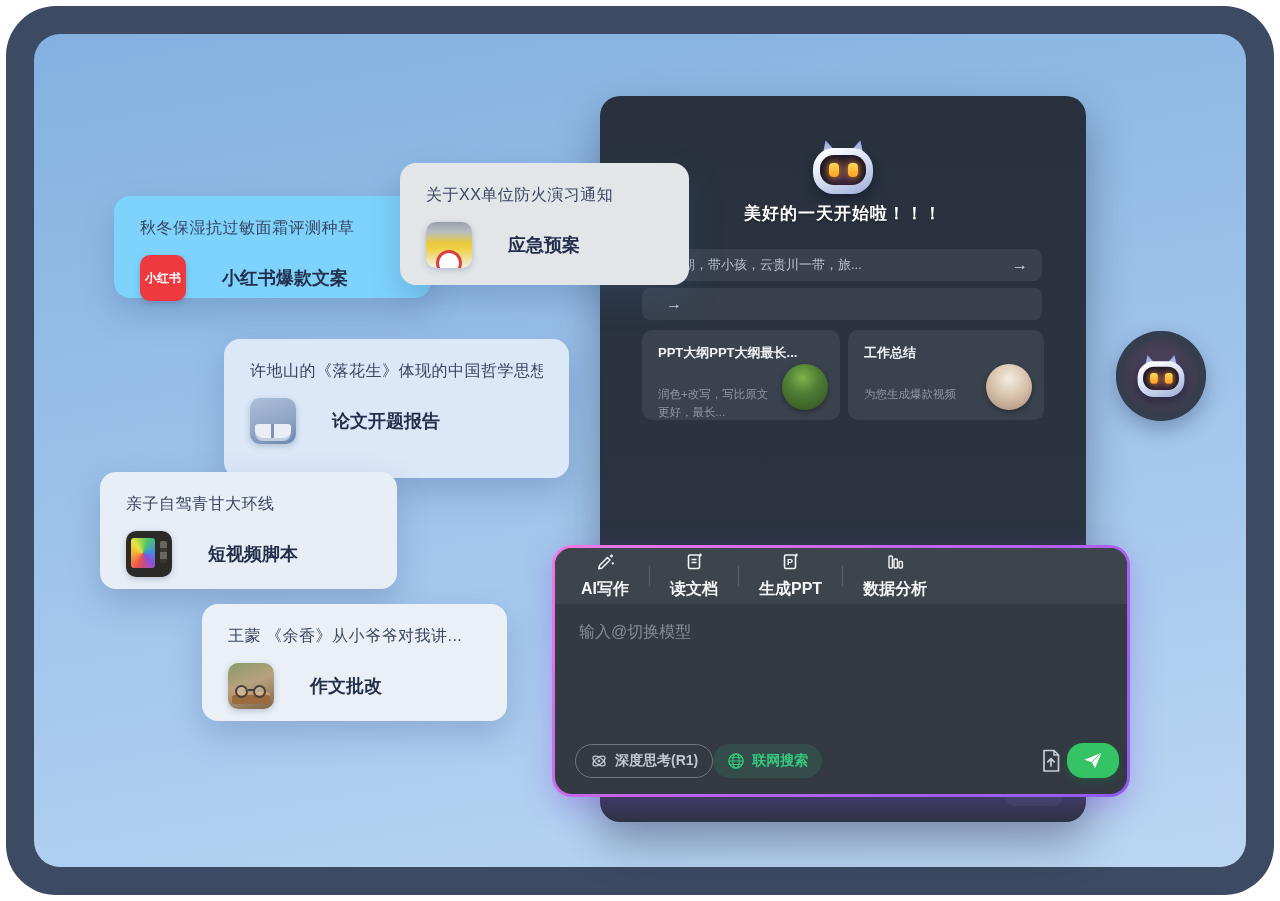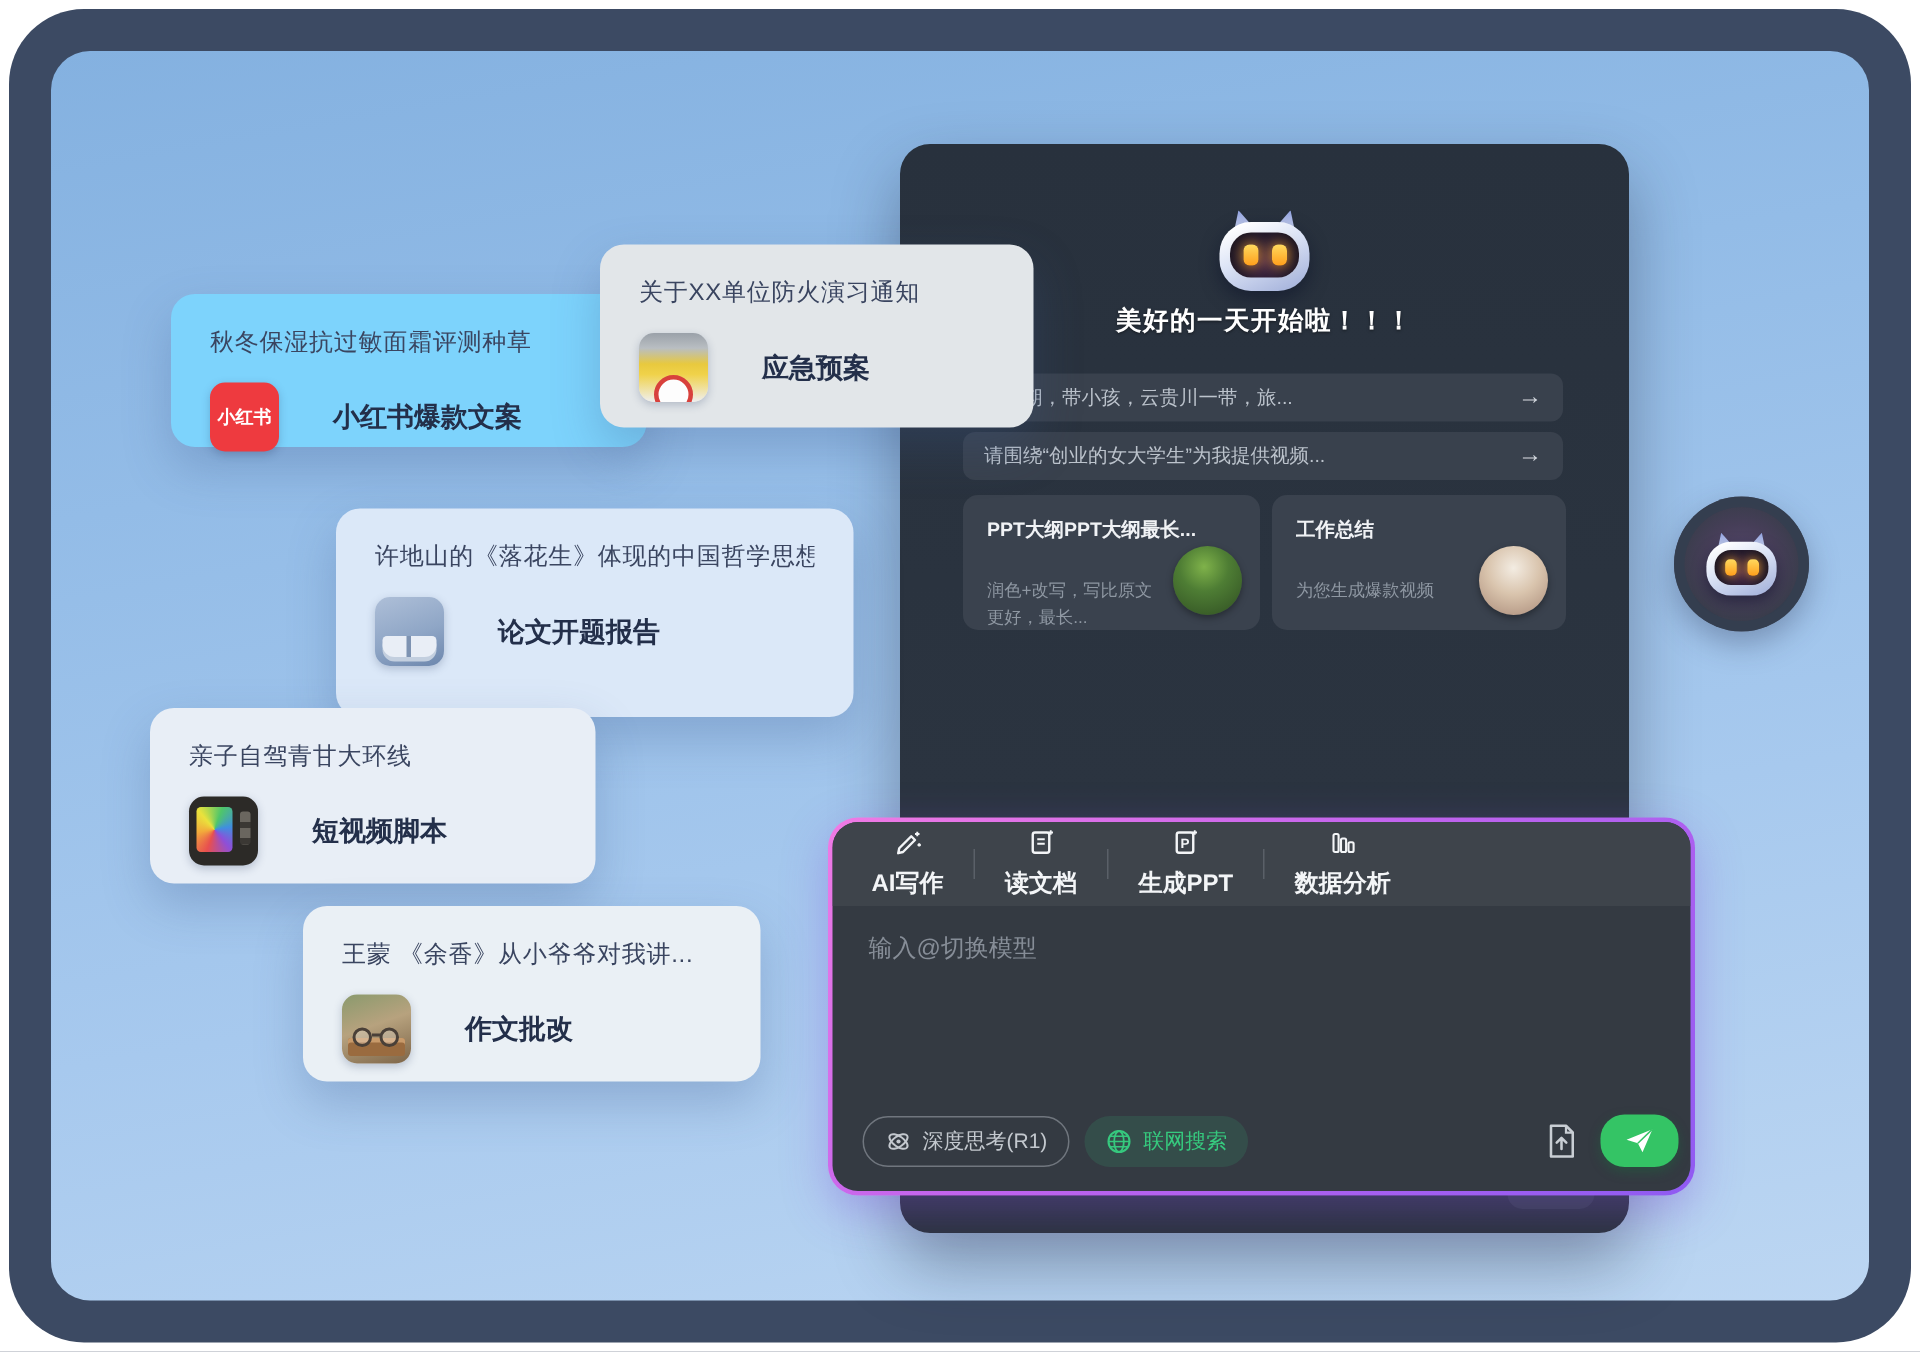--- a/index.html
+++ b/index.html
@@ -99,21 +99,21 @@
   .composer { width:100%; height:100%; border-radius:17px; background:#343a42; display:flex; flex-direction:column; overflow:hidden; }
   .comp-toolbar { height:56px; background:#3e444b; display:flex; align-items:center; padding:0 10px 0 26px; flex:0 0 auto; }
   .comp-tab { display:flex; align-items:center; gap:8px; cursor:pointer;flex-direction:column; }
   .comp-tab .tab-label { font-size:16px; font-weight:bold; color:#f3f5f7; white-space:nowrap; }
   .comp-tab svg { display:block; }
   .tab-div { width:1px; height:20px; background:#5a6068; margin:0 20px; }
   .comp-input { flex:1; background:transparent; border:none; outline:none; resize:none;
                 font-family:"Liberation Sans","DejaVu Sans",sans-serif;
                 font-size:16px; color:#dfe3e8; padding:18px 24px 0; }
   .comp-input::placeholder { color:#868d97; }
-  .comp-bottom { flex:0 0 auto; display:flex; align-items:center; gap:10px; padding:0 8px 16px 20px; }
+  .comp-bottom { flex:0 0 auto; display:flex; align-items:center; padding:0 8px 16px 20px;font-weight:bold; }
   .pill { display:flex; align-items:center; gap:7px; height:34px; padding:0 14px; border-radius:18px;
           font-size:14px; cursor:pointer; white-space:nowrap; }
   .pill-deep { border:1px solid #70767e; color:#c3c8ce; background:transparent; }
   .pill-web  { background:rgba(54,201,126,.14); color:#36c97e; }
   .comp-spacer { flex:1; }
   .upload-btn { width:32px; height:32px; display:flex; align-items:center; justify-content:center; cursor:pointer; }
   .send-btn { width:52px; height:35px; border-radius:16px; background:#34c465; display:flex; align-items:center;
               justify-content:center; cursor:pointer; box-shadow:0 3px 8px rgba(20,120,60,.35); }
 
   
@@ -145,21 +145,20 @@
         </div>
       </div>
     </div>
     <div class="greeting">美好的一天开始啦！！！</div>
 
     <div class="sug-row sug-1">
       <span class="sug-text">天假期，带小孩，云贵川一带，旅...</span>
       <span class="sug-arrow">→</span>
     </div>
     <div class="sug-row sug-2">
-      <span class="sug-text">请围绕“创业的女大学生”为我提供视频...</span>
       <span class="sug-arrow">→</span>
     </div>
 
     <div class="quick-card qc-1">
       <div class="qc-title">PPT大纲PPT大纲最长...</div>
       <div class="qc-desc">润色+改写，写比原文更好，最长...</div>
       <div class="qc-avatar avatar-plant"></div>
     </div>
     <div class="quick-card qc-2">
       <div class="qc-title">工作总结</div>

